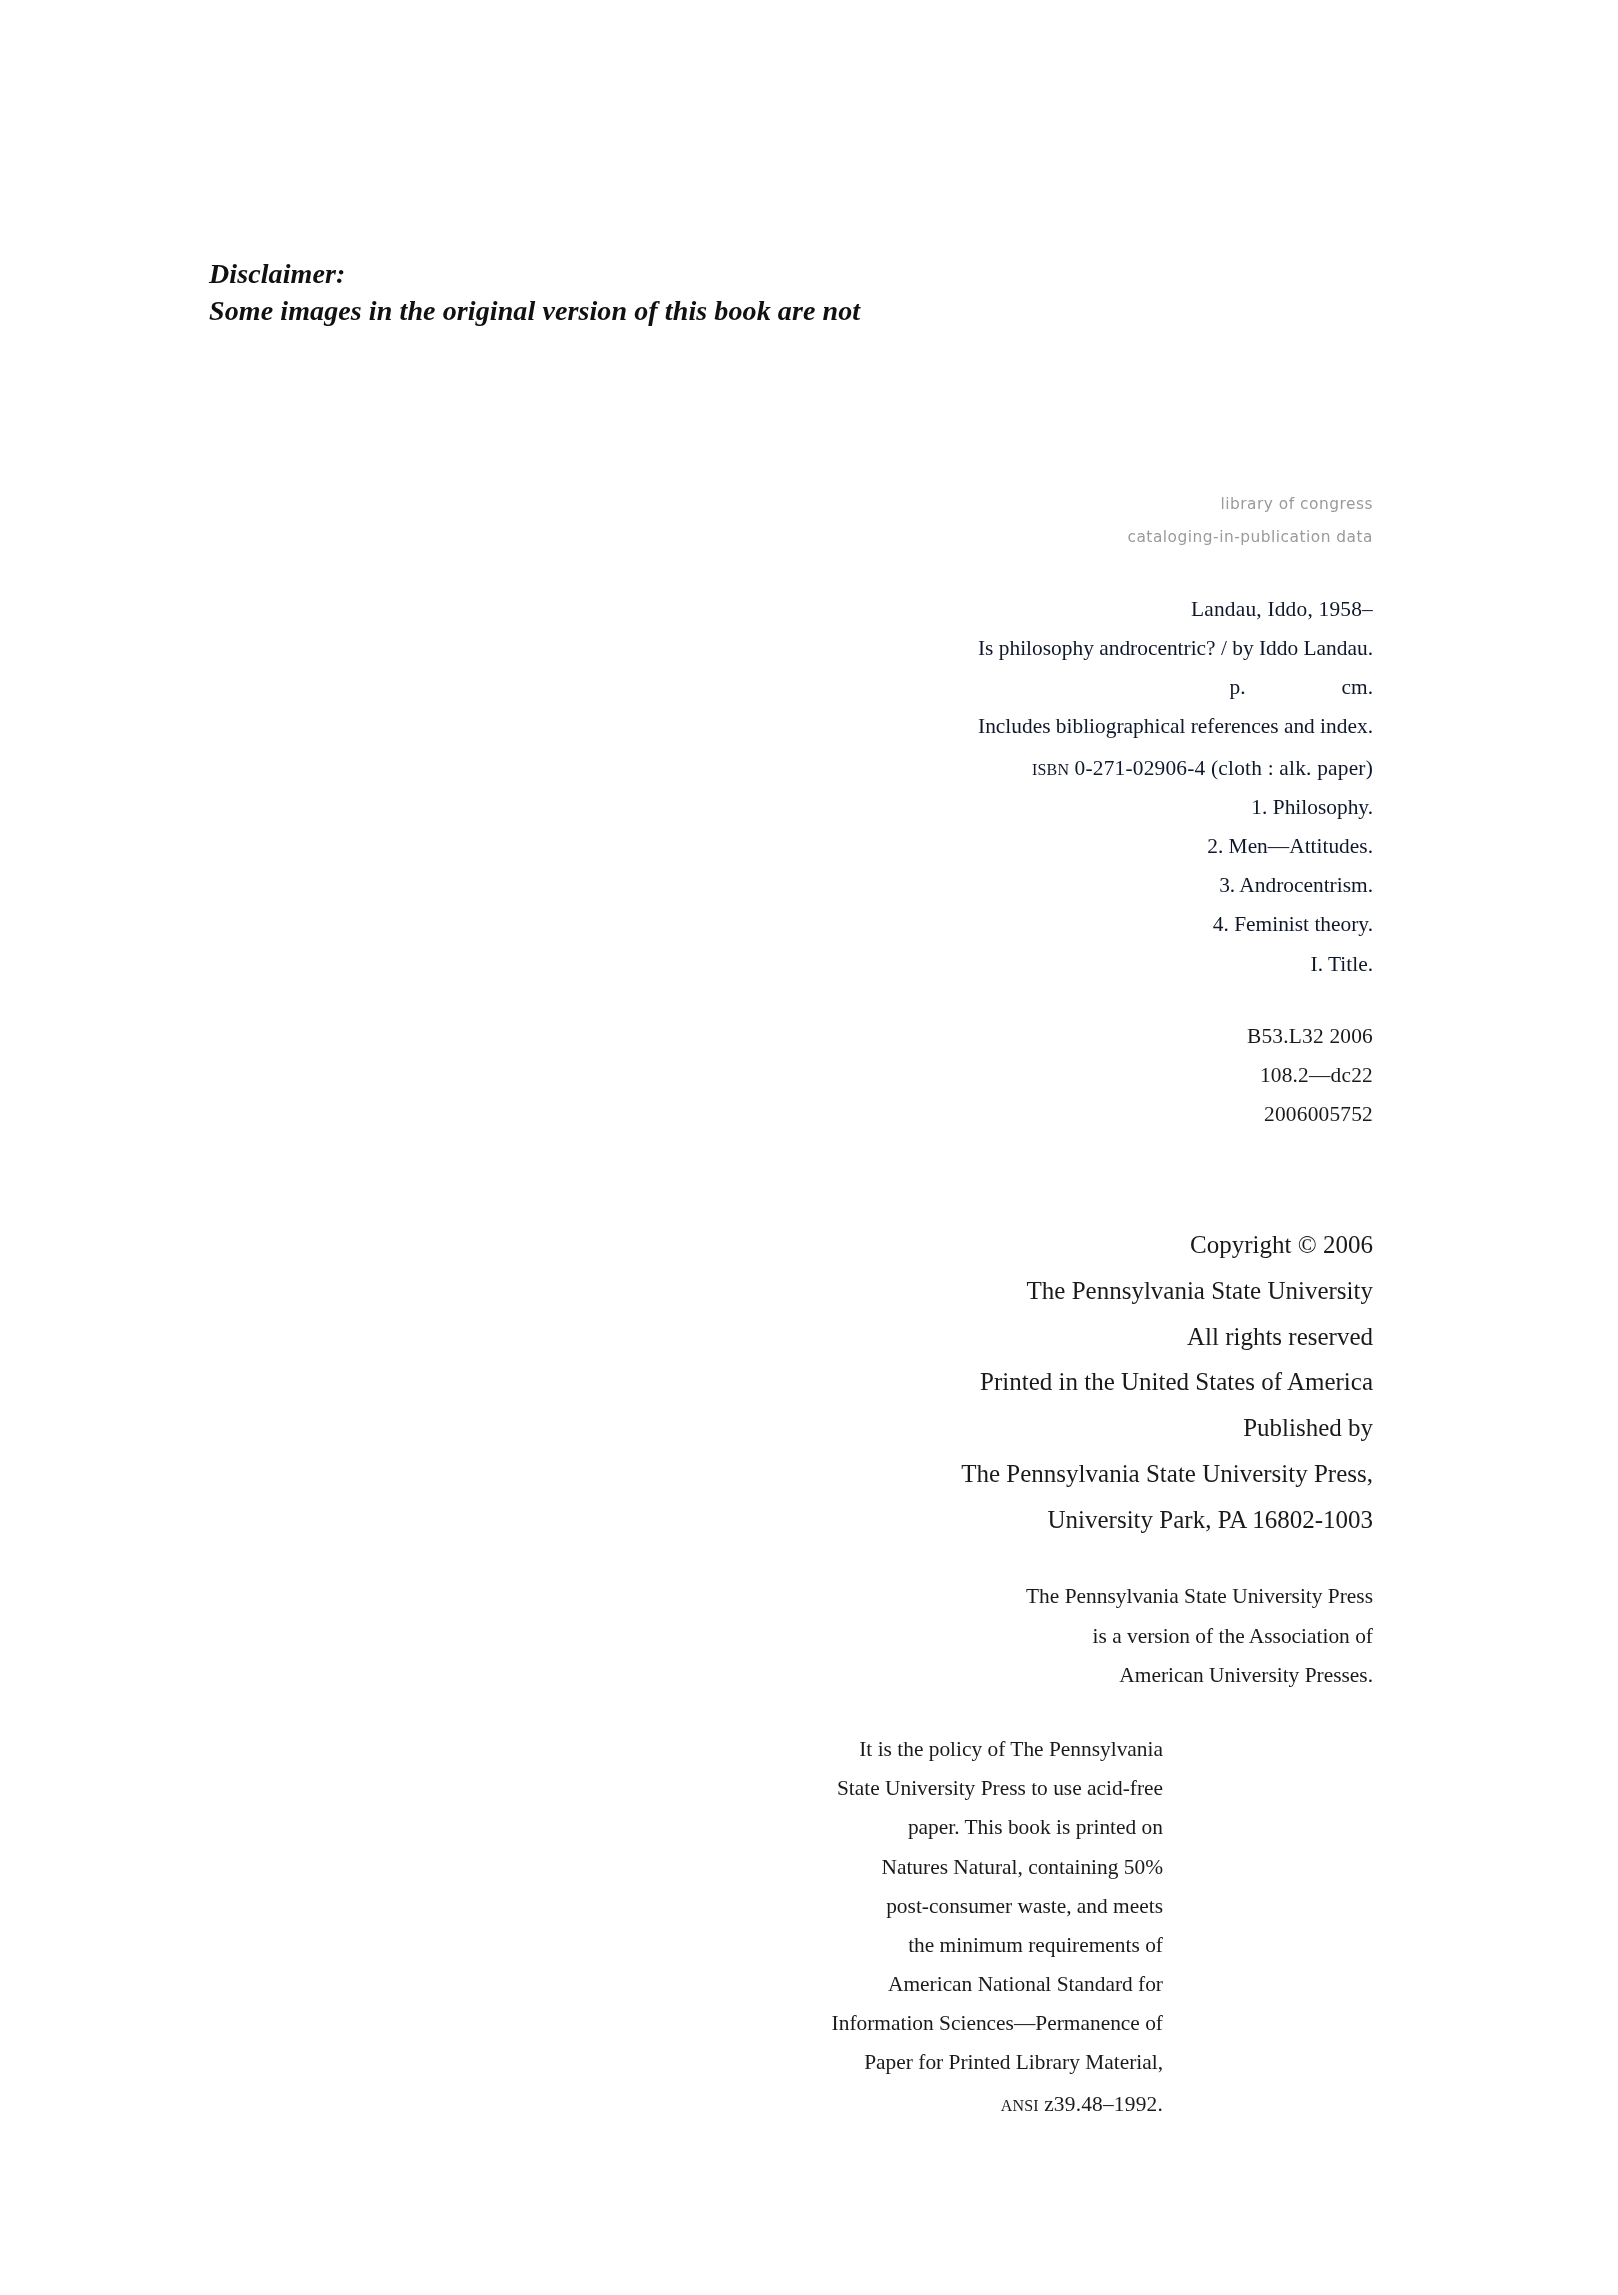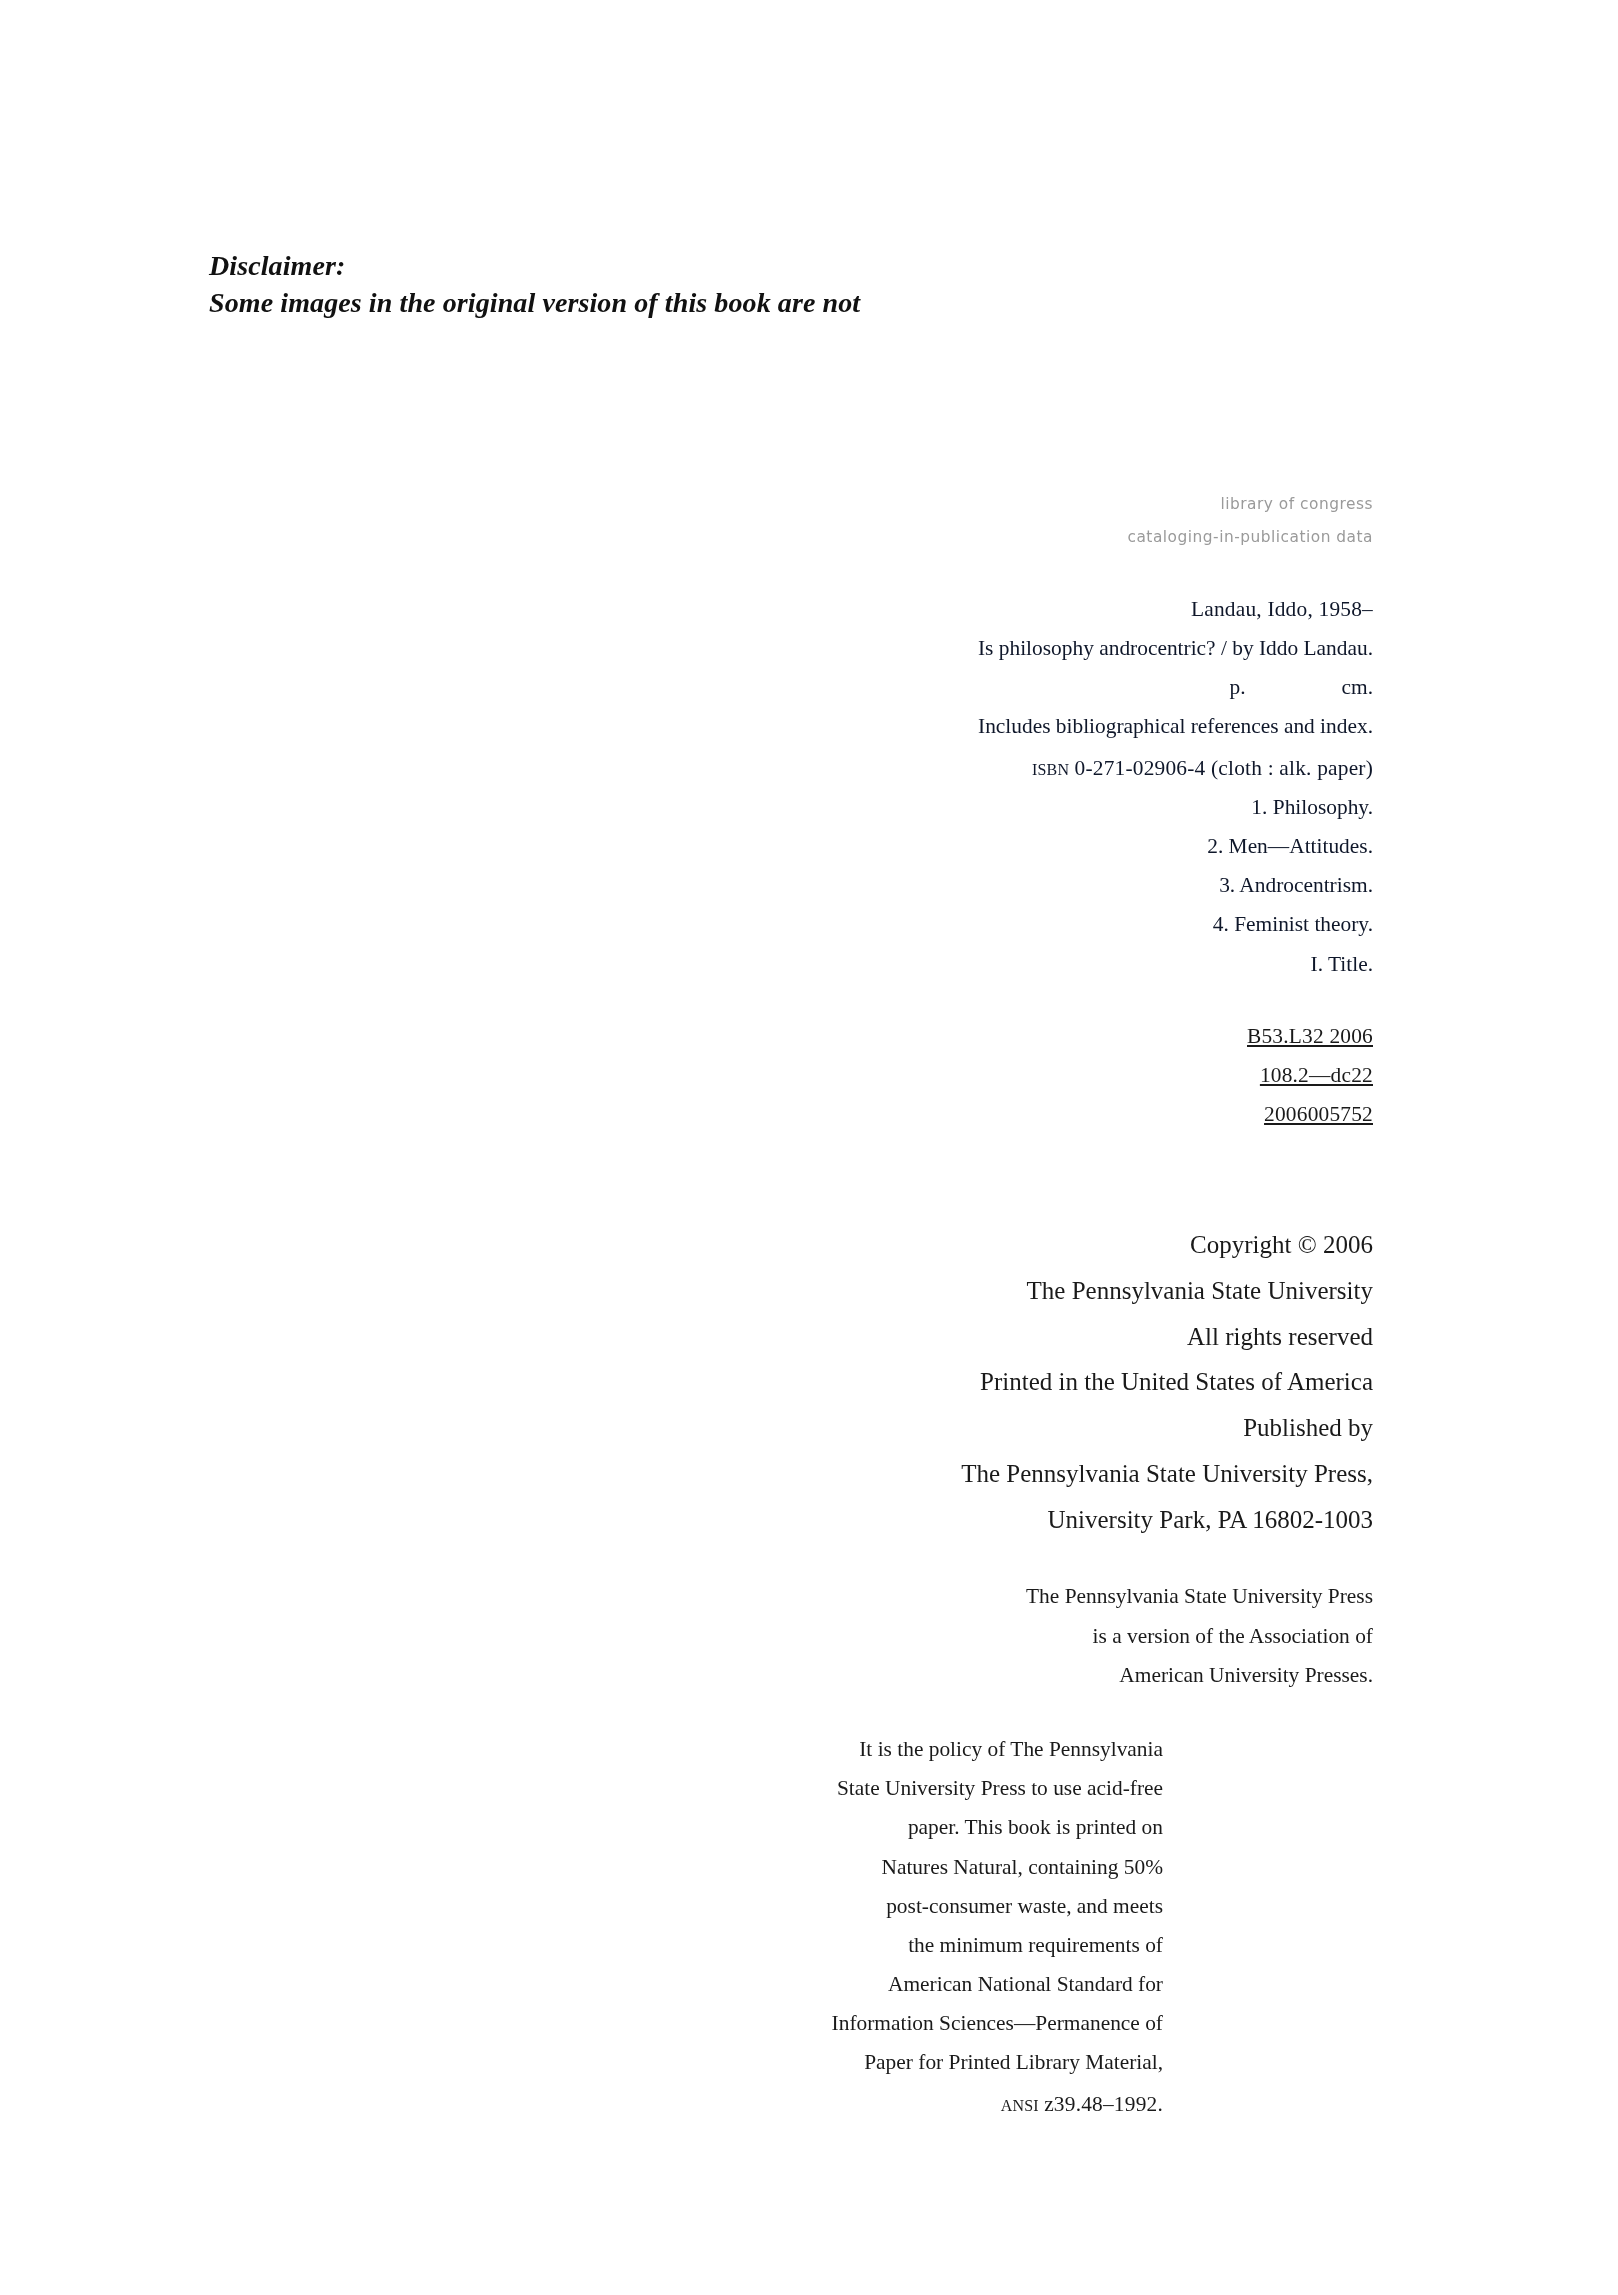--- a/index.html
+++ b/index.html
@@ -19,21 +19,21 @@
   .page {
     position: absolute;
     inset: 0;
     background: #ffffff;
   }
 
   
   .disclaimer {
     position: absolute;
     left: 209px;
-    top: 248px;
+    top: 256px;
     width: 978px;
     font-family: "Liberation Serif", serif;
     font-weight: bold;
     font-style: italic;
     font-size: 28px;
     line-height: 1.32;
     color: #111111;
     letter-spacing: 0.1px;
   }
   .disclaimer div { white-space: nowrap; }
@@ -74,21 +74,20 @@
     font-variant: small-caps;
     font-size: 22.6px;
     letter-spacing: 0.2px;
   }
   .oldstyle { letter-spacing: 0.2px; }
 
   .callnums {
     margin-top: 33px;
     font-size: 21.4px;
     line-height: 1.83;
-    text-decoration: underline;
   }
 
   .copyright {
     margin-top: 88px;
     font-size: 25px;
     line-height: 1.83;
   }
 
   .para {
     margin-top: 35px;

